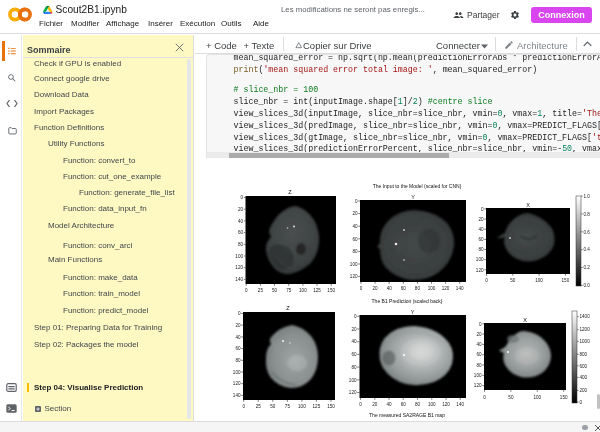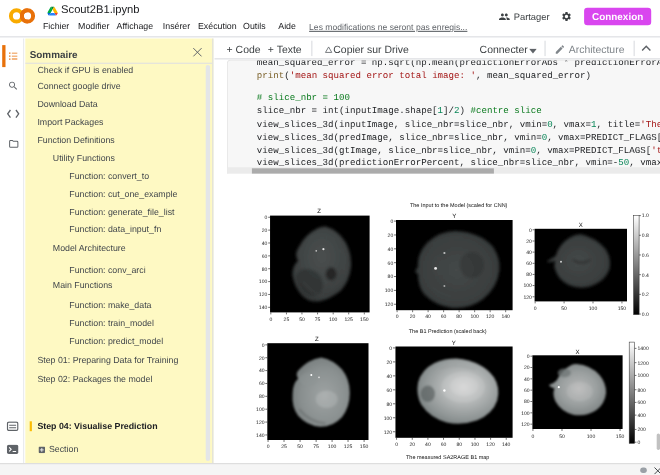--- a/index.html
+++ b/index.html
@@ -3,21 +3,21 @@
 <meta charset="utf-8">
 <style>
 *{margin:0;padding:0;box-sizing:border-box;}
 html,body{width:600px;height:432px;overflow:hidden;background:#fff;}
 body{font-family:"Liberation Sans",sans-serif;}
 #app{position:absolute;left:0;top:0;width:600px;height:432px;overflow:hidden;background:#fff;}
 .abs{position:absolute;}
 
 #header{position:absolute;left:0;top:0;width:600px;height:34px;background:#fff;border-bottom:1px solid #dadce0;}
 #menus span.m{position:absolute;top:18.5px;font-size:8px;color:#202124;}
-#doclink{position:absolute;left:281px;top:20px;font-size:7.8px;color:#5f6368;text-decoration:underline;white-space:nowrap;}
+#doclink{position:absolute;left:281px;top:5px;font-size:7.8px;color:#5f6368;white-space:nowrap;}
 #title{position:absolute;left:55.5px;top:4px;font-size:10.2px;color:#202124;}
 #btn-connexion{position:absolute;left:531px;top:7px;width:61px;height:16px;background:#d946ef;border-radius:3px;color:#fff;font-size:9px;font-weight:bold;text-align:center;line-height:16px;}
 .hlabel{position:absolute;top:10px;font-size:8.5px;color:#3c4043;}
 
 #rail{position:absolute;left:0;top:35px;width:22px;height:386px;background:#fff;border-right:1px solid #e8eaed;}
 #railbar{position:absolute;left:2px;top:6px;width:3px;height:20px;background:#e8710a;}
 #panel{position:absolute;left:23px;top:35px;width:171px;height:386px;background:#fef9c3;border-right:1px solid #dadce0;}
 #panelhead{position:absolute;left:0;top:0;width:100%;height:23px;border-bottom:1px solid #e0e0e0;}
 #panelhead b{position:absolute;left:4px;top:10px;font-size:9px;color:#3c4043;font-weight:bold;}
 .toc{position:absolute;font-size:8px;color:#41464b;white-space:nowrap;}
@@ -116,21 +116,21 @@
       </svg>
     </div>
     <span class="toc" style="left:11px;top:24px">Check if GPU is enabled</span>
     <span class="toc" style="left:11px;top:39px">Connect google drive</span>
     <span class="toc" style="left:11px;top:55px">Download Data</span>
     <span class="toc" style="left:11px;top:71.5px">Import Packages</span>
     <span class="toc" style="left:11px;top:88px">Function Definitions</span>
     <span class="toc" style="left:25px;top:104px">Utility Functions</span>
     <span class="toc" style="left:40px;top:121px">Function: convert_to</span>
     <span class="toc" style="left:40px;top:137px">Function: cut_one_example</span>
-    <span class="toc" style="left:40px;top:153px">Function: generate_file_list</span>
+    <span class="toc" style="left:56px;top:153px">Function: generate_file_list</span>
     <span class="toc" style="left:40px;top:169px">Function: data_input_fn</span>
     <span class="toc" style="left:25px;top:185.5px">Model Architecture</span>
     <span class="toc" style="left:40px;top:205.5px">Function: conv_arci</span>
     <span class="toc" style="left:25px;top:220px">Main Functions</span>
     <span class="toc" style="left:40px;top:238px">Function: make_data</span>
     <span class="toc" style="left:40px;top:254px">Function: train_model</span>
     <span class="toc" style="left:40px;top:270.5px">Function: predict_model</span>
     <span class="toc" style="left:11px;top:287.5px">Step 01: Preparing Data for Training</span>
     <span class="toc" style="left:11px;top:304.5px">Step 02: Packages the model</span>
     <span class="toc b" style="left:11px;top:347.5px">Step 04: Visualise Prediction</span>

